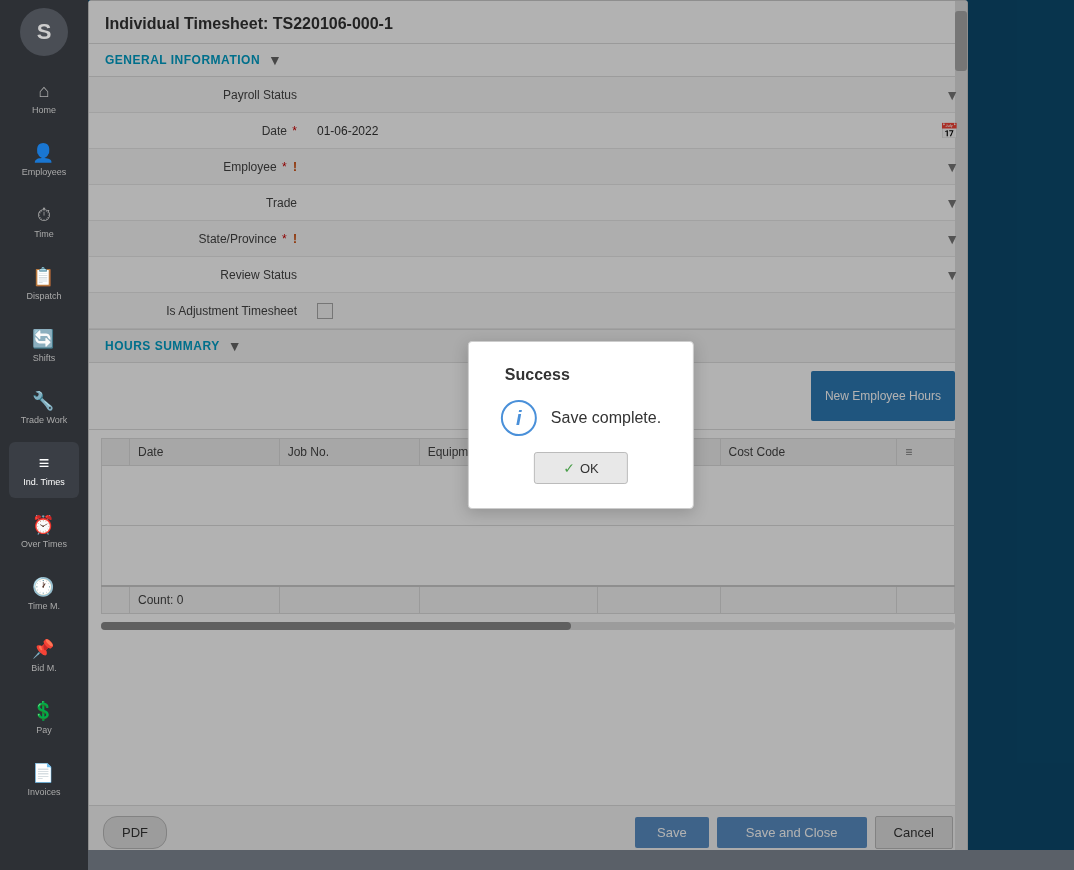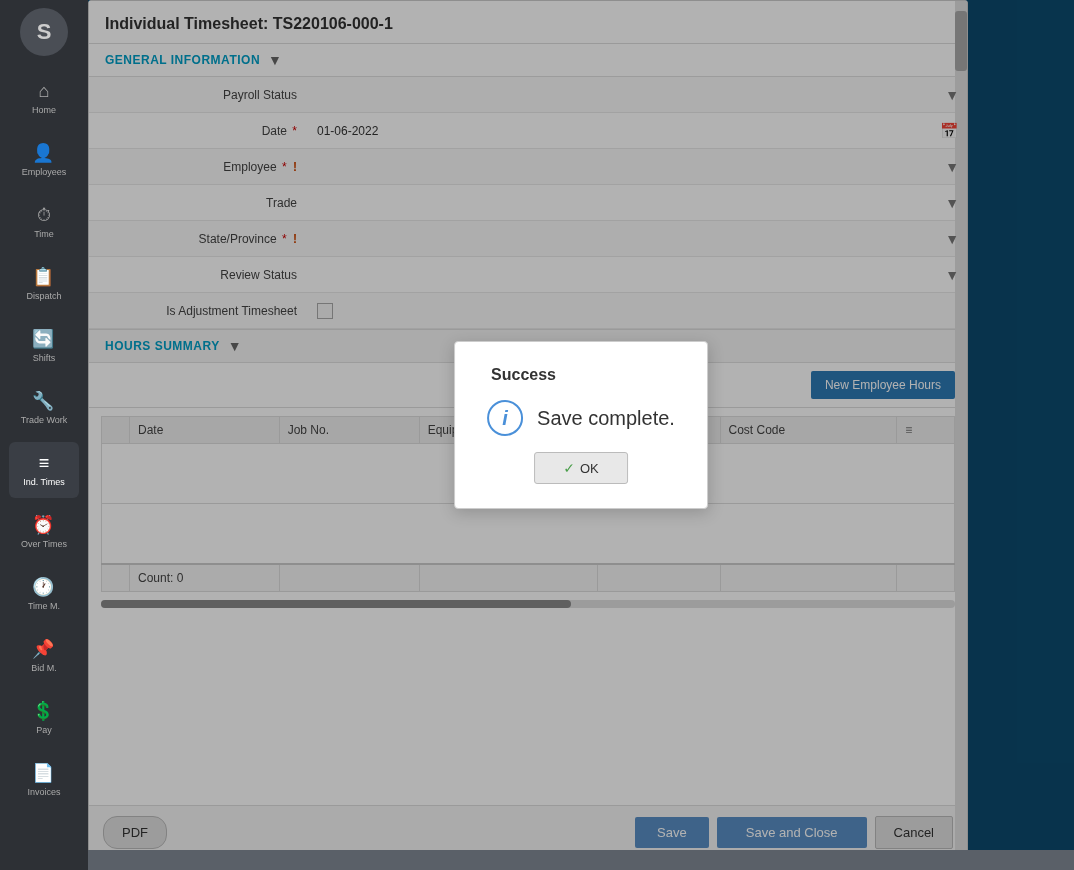--- a/index.html
+++ b/index.html
@@ -206,21 +206,21 @@
     }
     .new-employee-btn {
       display: flex;
       justify-content: flex-end;
       padding: 8px 12px;
     }
     .btn-primary {
       background: #2d7ab5;
       color: #fff;
       border: none;
-      padding: 7px 14px;
+      padding: 18px 14px;
       font-size: 12px;
       cursor: pointer;
       border-radius: 2px;
       text-align: right;
     }
 
     .data-table {
       width: 100%;
       border-collapse: collapse;
       font-size: 12px;
@@ -373,21 +373,21 @@
       color: #4a90d9;
       display: flex;
       align-items: center;
       justify-content: center;
       font-size: 20px;
       font-style: italic;
       font-weight: bold;
       flex-shrink: 0;
     }
     .success-message {
-      font-size: 20px;
+      font-size: 16px;
       color: #333;
     }
     .btn-ok {
       background: #e8e8e8;
       color: #333;
       border: 1px solid #bbb;
       padding: 7px 28px;
       font-size: 13px;
       cursor: pointer;
       border-radius: 3px;

